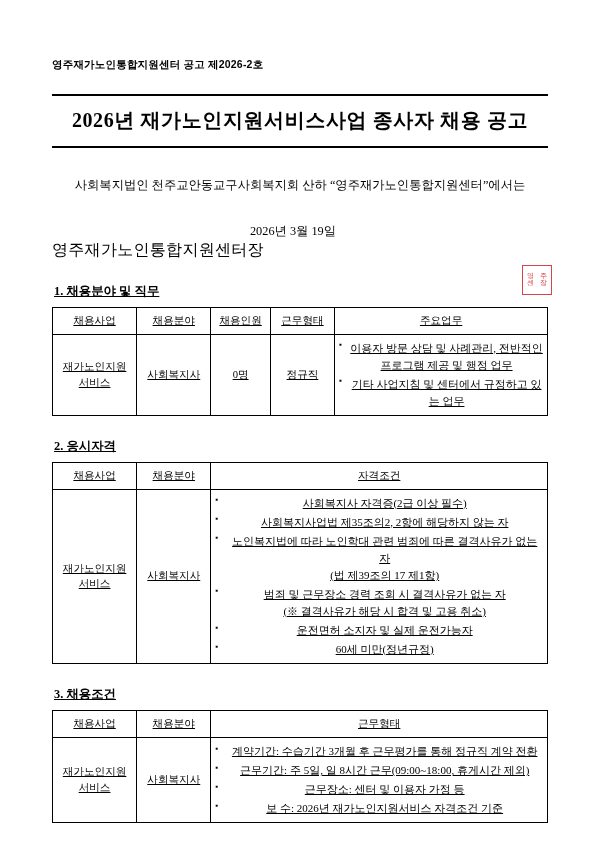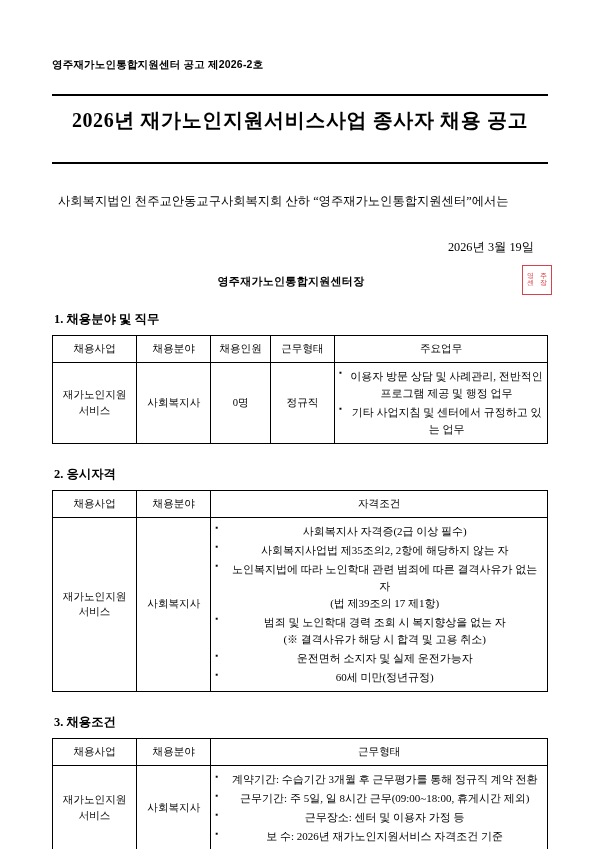--- a/index.html
+++ b/index.html
@@ -28,49 +28,50 @@
     font-size: 10.5px;
     letter-spacing: 0.2px;
     margin: 0 0 22px 0;
     font-family: "Liberation Sans", "DejaVu Sans", sans-serif;
     font-weight: 700;
   }
 
   .title-block {
     border-top: 2.2px solid #000;
     border-bottom: 2.2px solid #000;
-    padding: 11px 0 28px 0;
+    padding: 11px 0 12px 0;
     text-align: center;
     margin-bottom: 26px;
   }
   .title-block h1 {
     margin: 0;
     font-size: 20px;
     font-weight: 700;
     letter-spacing: 0.6px;
     font-family: "Liberation Serif", "DejaVu Serif", serif;
   }
 
   .intro {
+    text-align: center;
     font-size: 12.3px;
     line-height: 1.85;
     margin: 0 6px 26px 6px;
   }
   .intro .ln { display: block; }
 
   .date-line {
-    text-align: right;
+    text-align: center;
     font-size: 12.3px;
-    margin: 0 14px 18px 0;
+    margin: 0 14px 0 0;
   }
 
   .org-line {
-    text-align: center;
-    font-size: 11px;
-    font-weight: 700;
+    text-align: left;
+    font-size: 16px;
+    font-weight: 400;
     margin: 0 18px 0 0;
     position: relative;
     letter-spacing: 0.3px;
   }
 
   
   .seal {
     position: absolute;
     right: 48px;
     top: 265px;
@@ -87,20 +88,21 @@
     justify-items: center;
     padding: 1px;
     box-sizing: border-box;
     opacity: 0.85;
   }
   .seal span { display: block; }
 
   
   .section {
     margin-top: 22px;
+    text-decoration: underline;
   }
   .section-title {
     font-size: 12.4px;
     font-weight: 700;
     margin: 0 0 7px 2px;
     font-family: "Liberation Serif", "DejaVu Serif", serif;
   }
 
   table.doc-table {
     border-collapse: collapse;
@@ -244,21 +246,21 @@
           <td>사회복지사</td>
           <td class="left-cell">
             <ul class="bullets">
               <li>사회복지사 자격증(2급 이상 필수)</li>
               <li>사회복지사업법 제35조의2, 2항에 해당하지 않는 자</li>
               <li>
                 <span>노인복지법에 따라 노인학대 관련 범죄에 따른 결격사유가 없는 자</span><br>
                 <span class="sub-line">(법 제39조의 17 제1항)</span>
               </li>
               <li>
-                <span>범죄 및 노인학대 경력 조회 시 복지향상을 없는 자</span><br>
+                <span>범죄 및 근무장소 경력 조회 시 결격사유가 없는 자</span><br>
                 <span class="sub-line">(※ 결격사유가 해당 시 합격 및 고용 취소)</span>
               </li>
               <li>운전면허 소지자 및 실제 운전가능자</li>
               <li>60세 미만(정년규정)</li>
             </ul>
           </td>
         </tr>
       </tbody>
     </table>
   </div>

